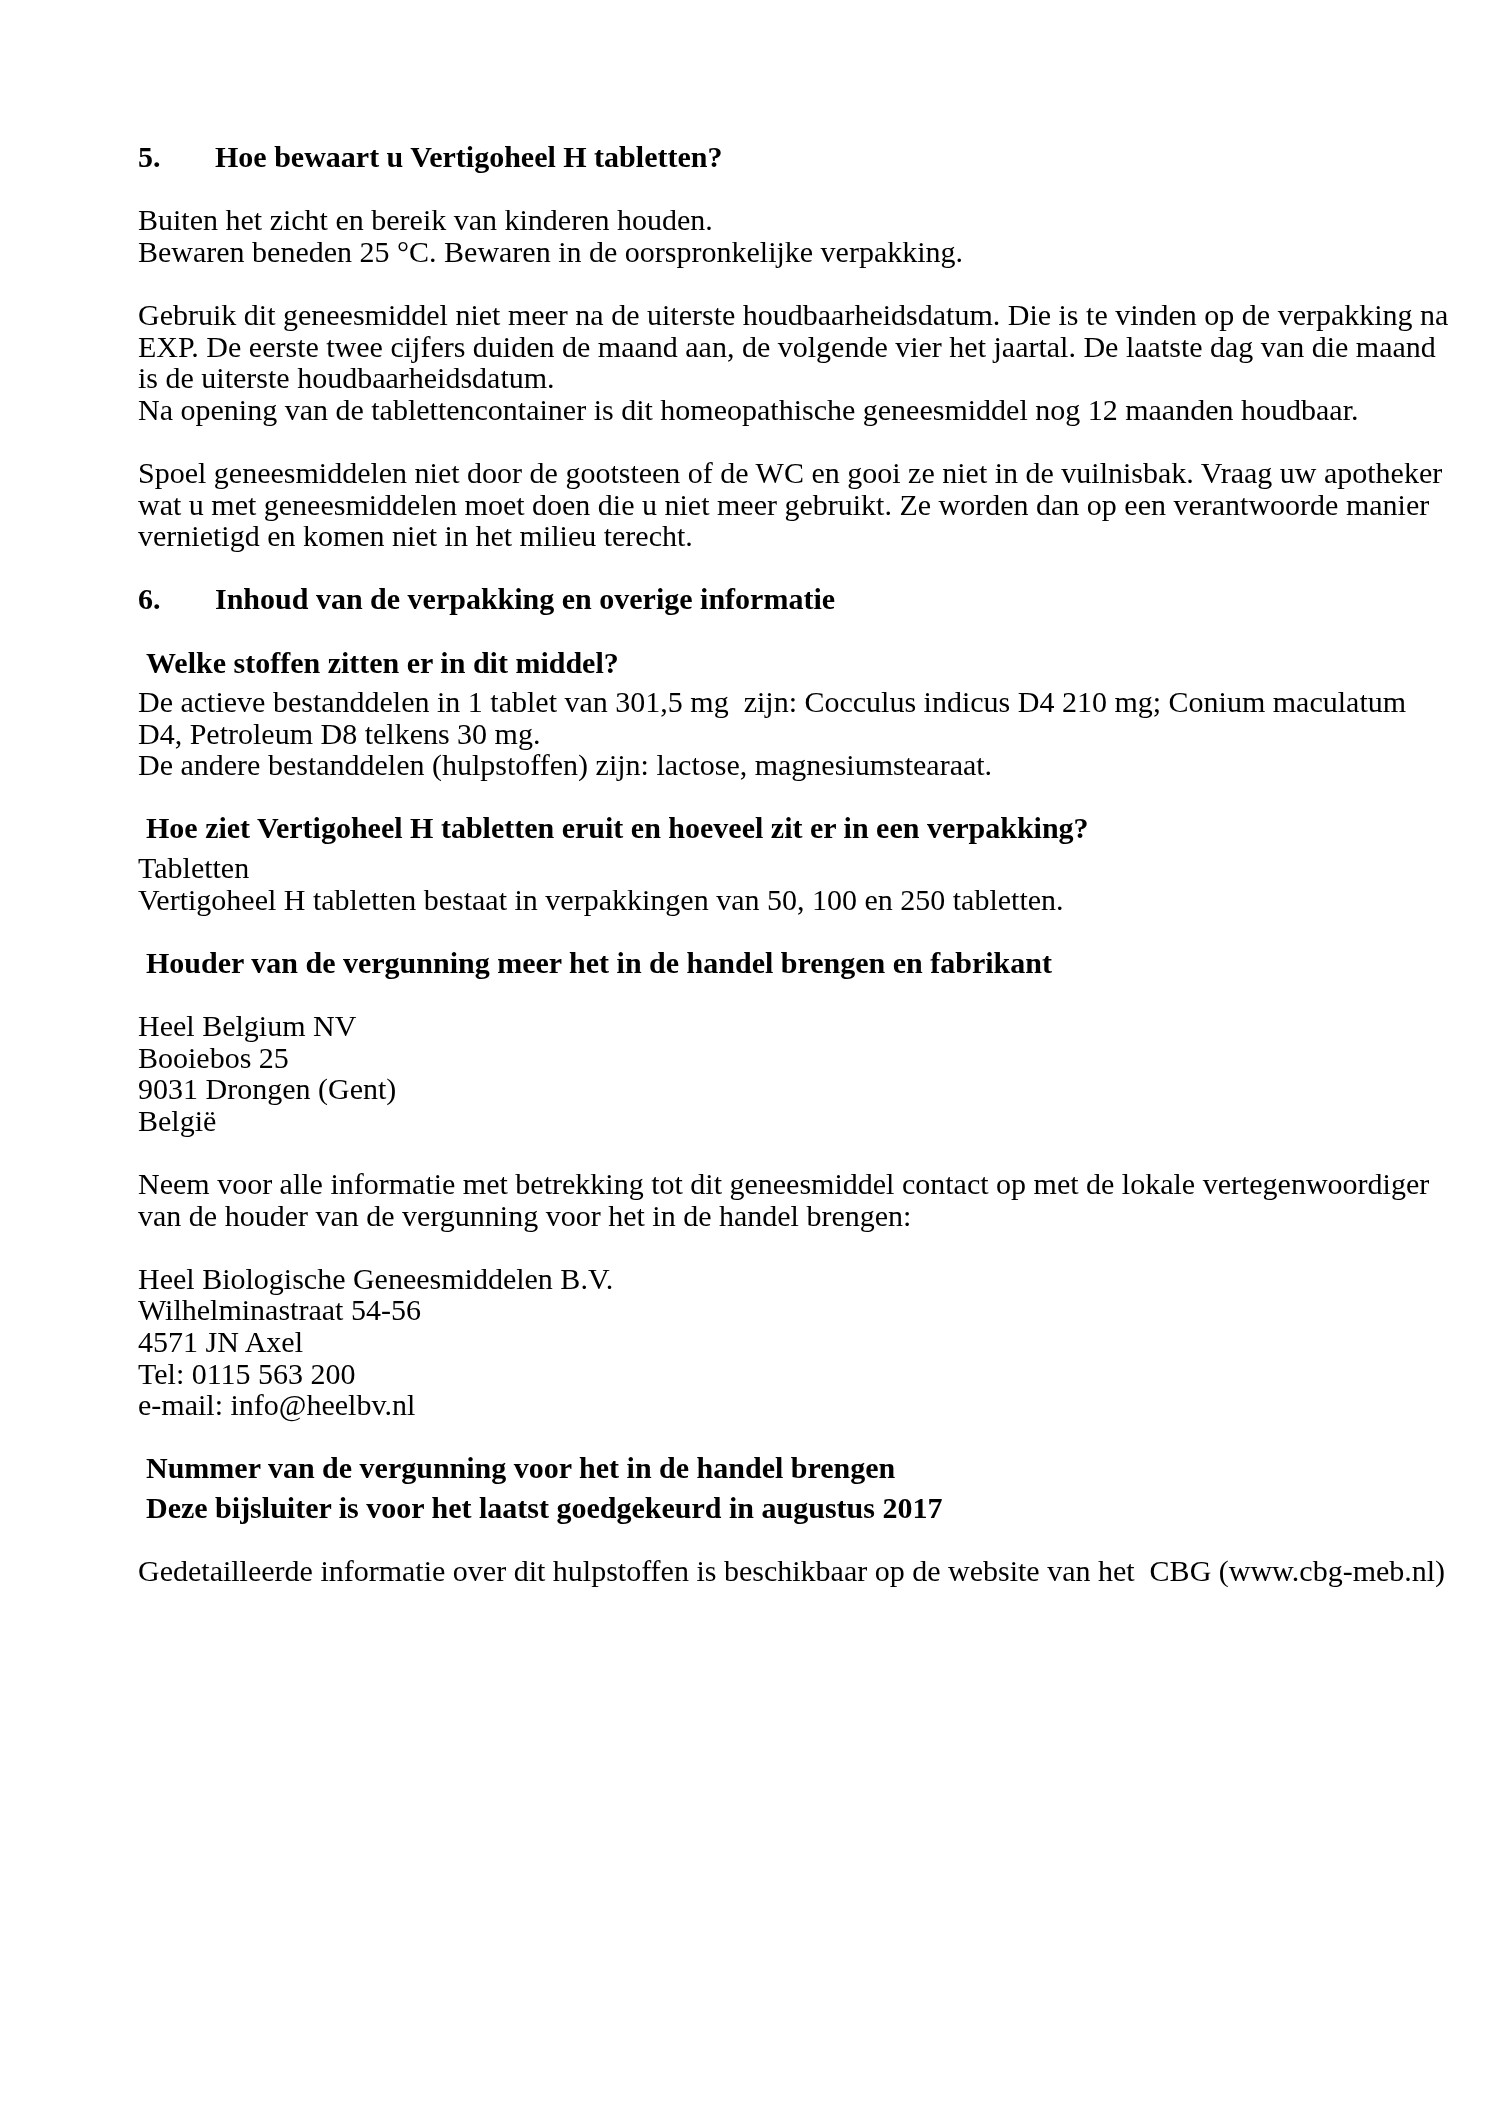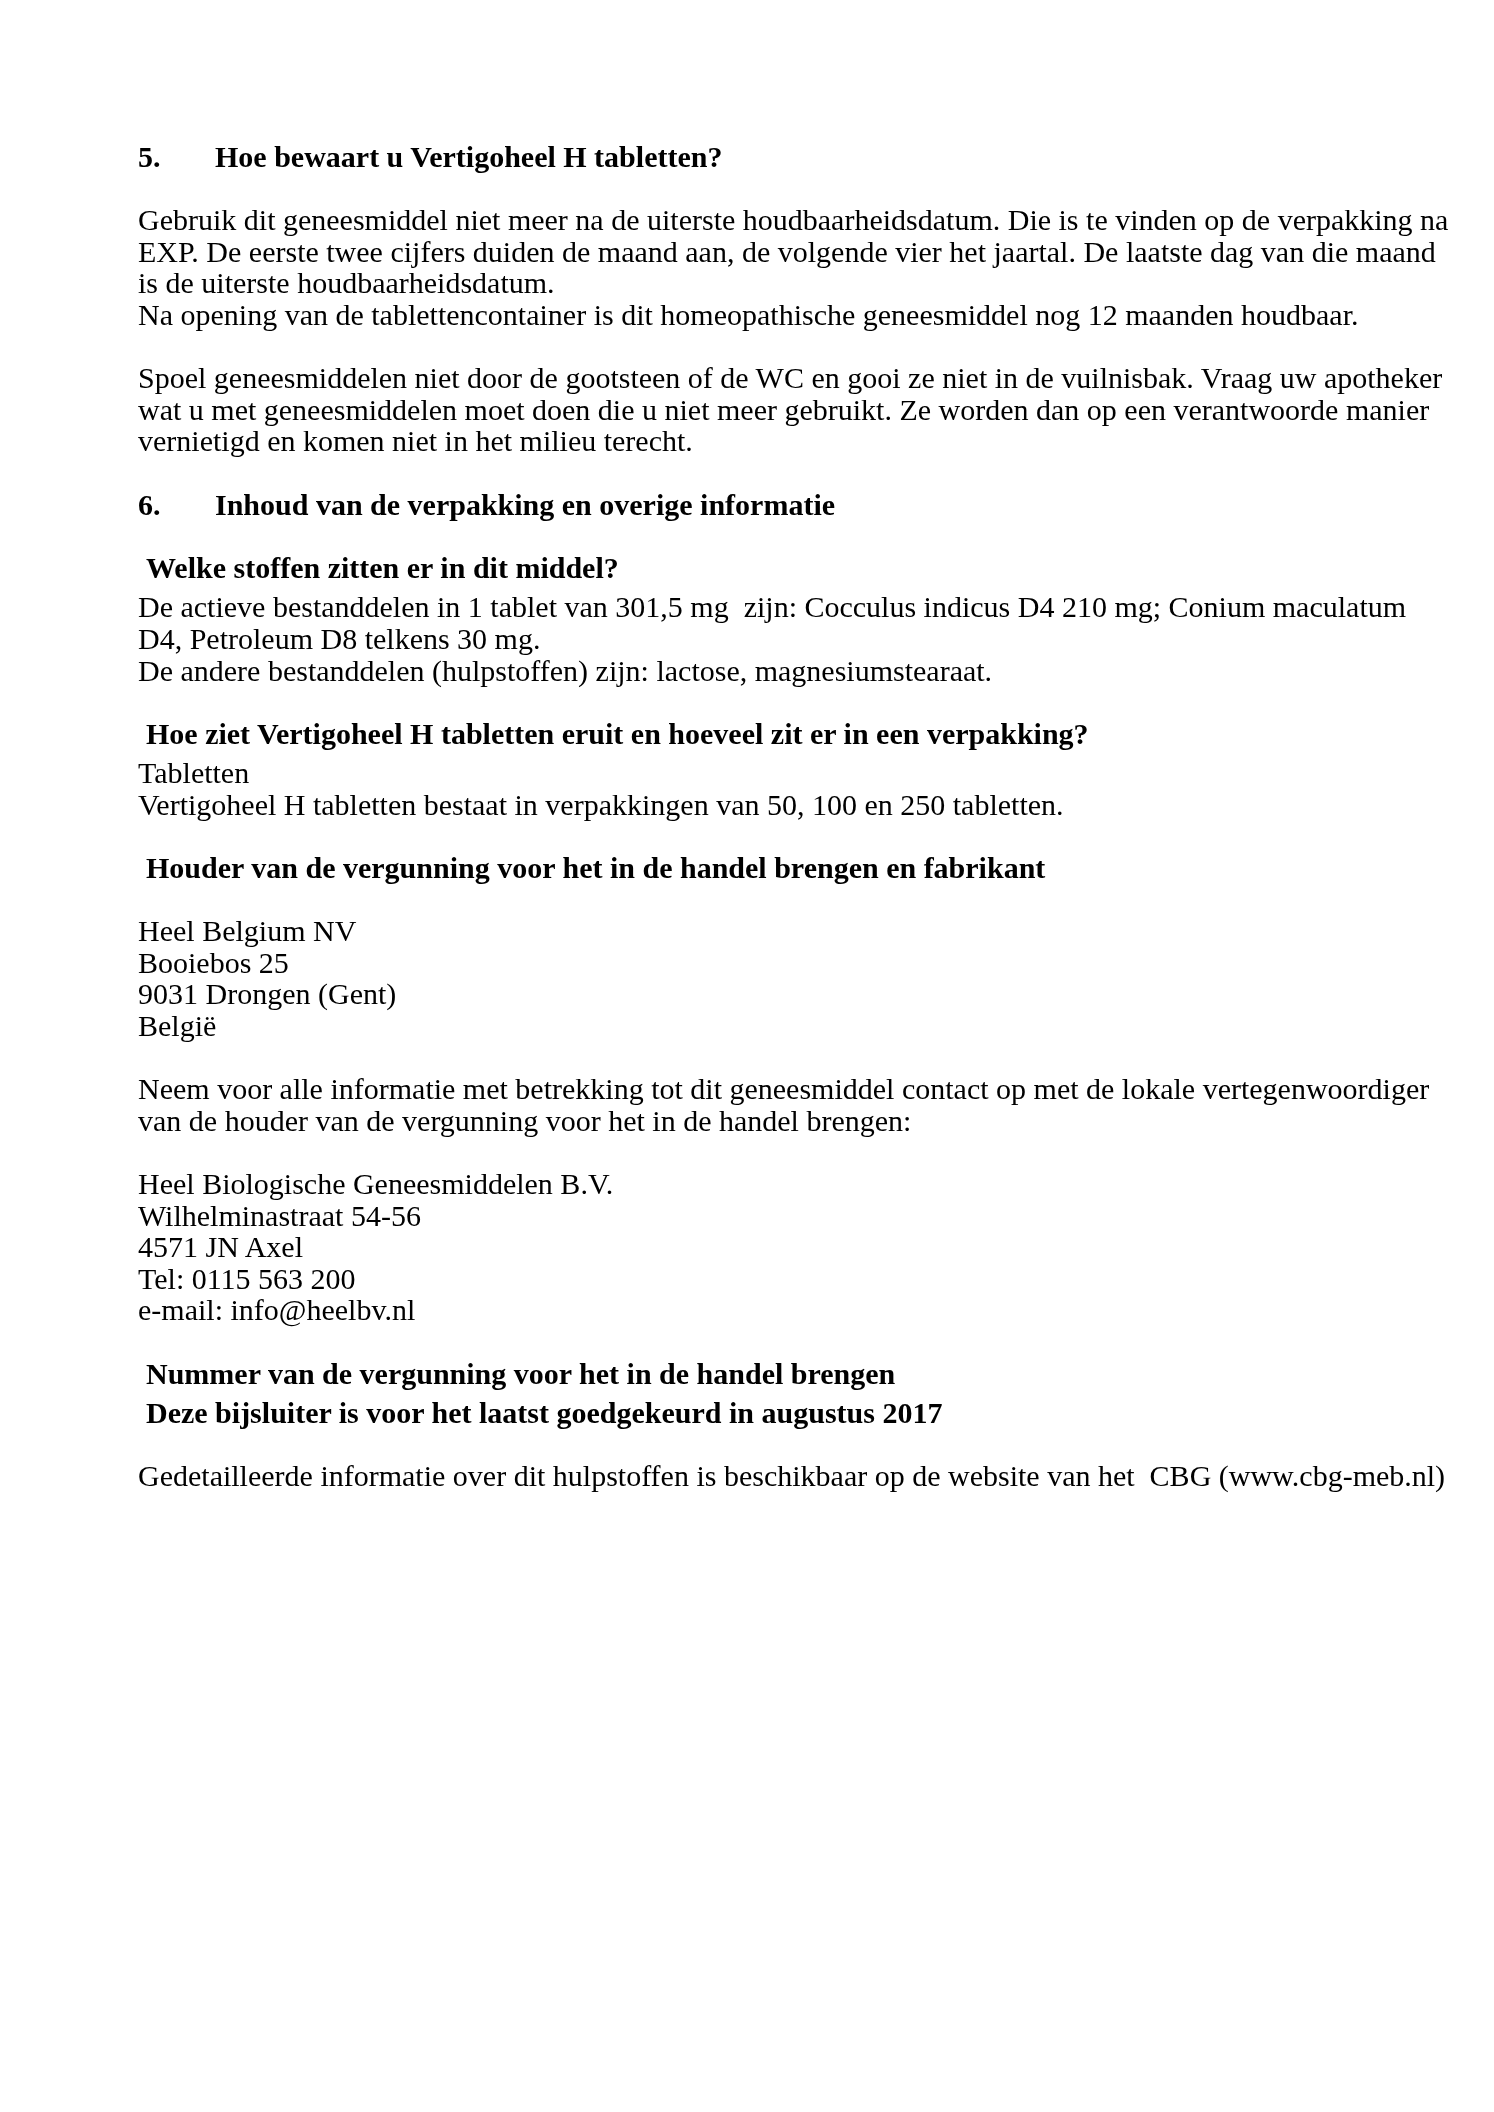--- a/index.html
+++ b/index.html
@@ -52,20 +52,22 @@
 </head>
 <body>
 
 <div class="page">
 
   <div class="section-heading">
     <span class="sec-num">5.</span>
     <span class="sec-title">Hoe bewaart u Vertigoheel H tabletten?</span>
   </div>
 
+  <p class="para">Buiten het zicht en bereik van kinderen houden.
+Bewaren beneden 25 °C. Bewaren in de oorspronkelijke verpakking.</p>
 
   <p class="para">Gebruik dit geneesmiddel niet meer na de uiterste houdbaarheidsdatum. Die is te vinden op de verpakking na
 EXP. De eerste twee cijfers duiden de maand aan, de volgende vier het jaartal. De laatste dag van die maand
 is de uiterste houdbaarheidsdatum.
 Na opening van de tablettencontainer is dit homeopathische geneesmiddel nog 12 maanden houdbaar.</p>
 
   <p class="para">Spoel geneesmiddelen niet door de gootsteen of de WC en gooi ze niet in de vuilnisbak. Vraag uw apotheker
 wat u met geneesmiddelen moet doen die u niet meer gebruikt. Ze worden dan op een verantwoorde manier
 vernietigd en komen niet in het milieu terecht.</p>
 
@@ -76,21 +78,21 @@
 
   <p class="subheading">Welke stoffen zitten er in dit middel?</p>
   <p class="para">De actieve bestanddelen in 1 tablet van 301,5 mg  zijn: Cocculus indicus D4 210 mg; Conium maculatum
 D4, Petroleum D8 telkens 30 mg.
 De andere bestanddelen (hulpstoffen) zijn: lactose, magnesiumstearaat.</p>
 
   <p class="subheading">Hoe ziet Vertigoheel H tabletten eruit en hoeveel zit er in een verpakking?</p>
   <p class="para">Tabletten
 Vertigoheel H tabletten bestaat in verpakkingen van 50, 100 en 250 tabletten.</p>
 
-  <p class="subheading gap-below">Houder van de vergunning voor het in de handel brengen en fabrikant</p>
+  <p class="subheading gap-below">Houder van de vergunning meer het in de handel brengen en fabrikant</p>
 
   <p class="para">Heel Belgium NV
 Booiebos 25
 9031 Drongen (Gent)
 België</p>
 
   <p class="para">Neem voor alle informatie met betrekking tot dit geneesmiddel contact op met de lokale vertegenwoordiger
 van de houder van de vergunning voor het in de handel brengen:</p>
 
   <p class="para">Heel Biologische Geneesmiddelen B.V.

